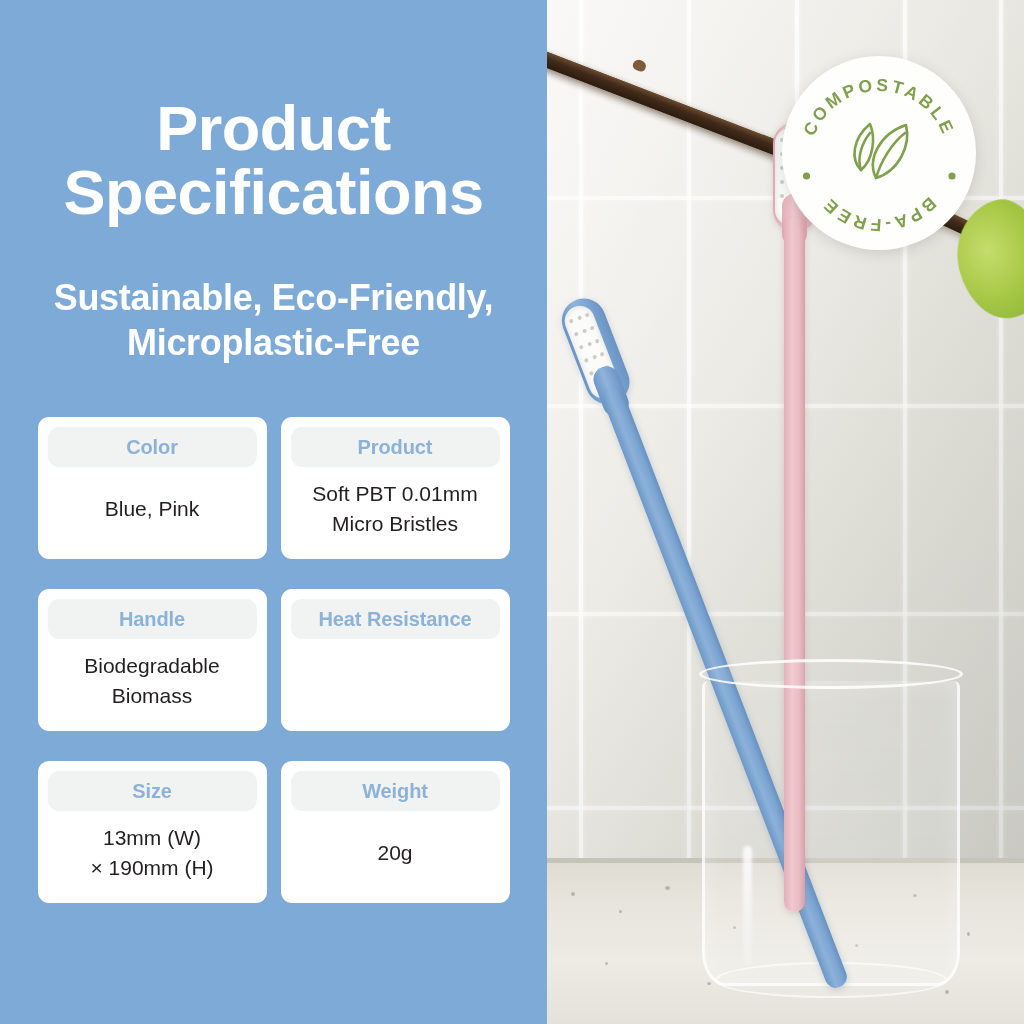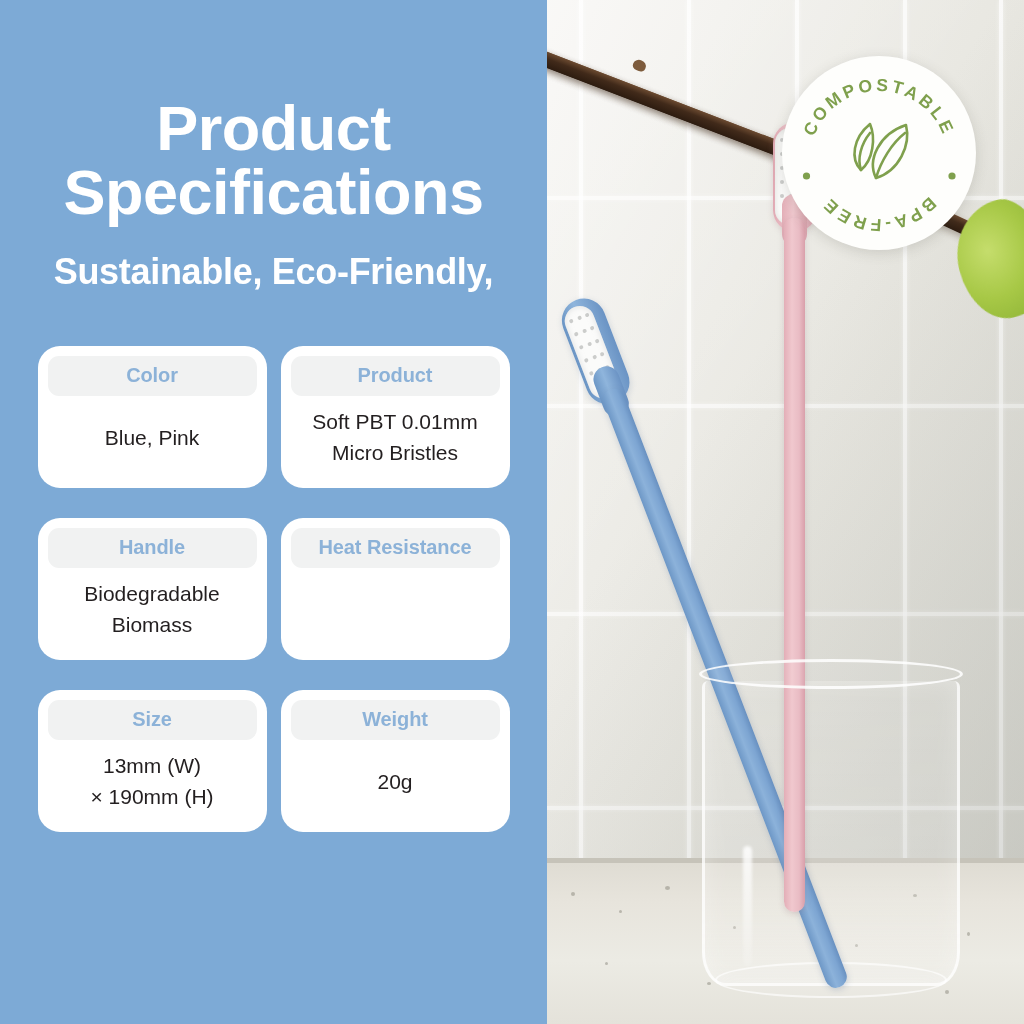--- a/index.html
+++ b/index.html
@@ -32,42 +32,42 @@
   .main-title {
     color:#ffffff;
     font-size:63px;
     font-weight:bold;
     line-height:1.02;
     letter-spacing:-0.5px;
   }
   .main-title .t-line { display:block; }
 
   .subtitle {
-    margin-top:24px;
+    margin-top:50px;
     color:#ffffff;
     font-size:36px;
     font-weight:600;
     line-height:1.26;
     letter-spacing:-0.3px;
   }
   .subtitle .s-line { display:block; }
 
   
   .spec-grid {
     margin-top:52px;
     display:grid;
     grid-template-columns:229px 229px;
     column-gap:14px;
     row-gap:30px;
     justify-content:center;
   }
 
   .spec-card {
     background:#ffffff;
-    border-radius:22px;
+    border-radius:11px;
     height:142px;
     padding:10px 10px 8px 10px;
     display:flex;
     flex-direction:column;
     align-items:stretch;
   }
 
   .spec-card-header {
     background:#f1f2f2;
     border-radius:11px;
@@ -330,20 +330,21 @@
 
   <section class="spec-panel">
 
     <div class="heading-block">
       <h1 class="main-title">
         <span class="t-line">Product</span>
         <span class="t-line">Specifications</span>
       </h1>
       <p class="subtitle">
         <span class="s-line">Sustainable, Eco-Friendly,</span>
+        <span class="s-line">Microplastic-Free</span>
       </p>
     </div>
 
     <div class="spec-grid">
 
       <div class="spec-card">
         <div class="spec-card-header">
           <span class="spec-card-header-label">Color</span>
         </div>
         <div class="spec-card-body">

